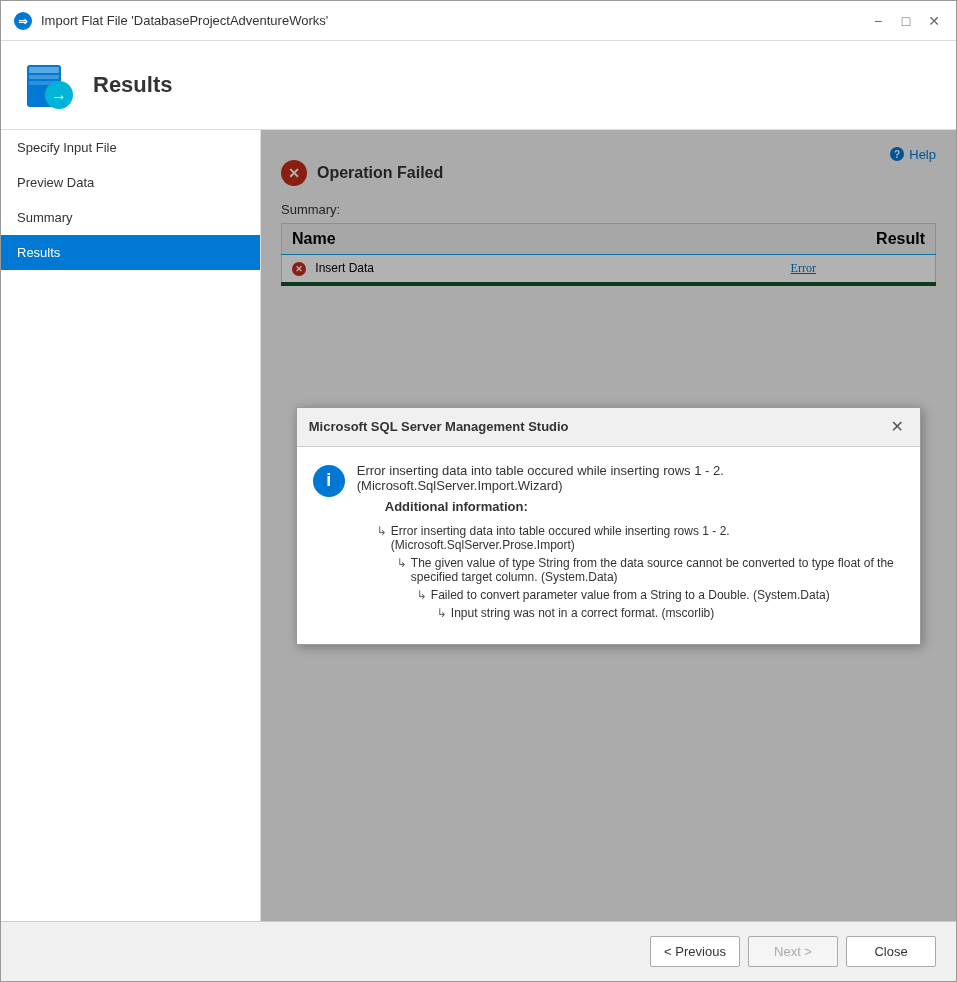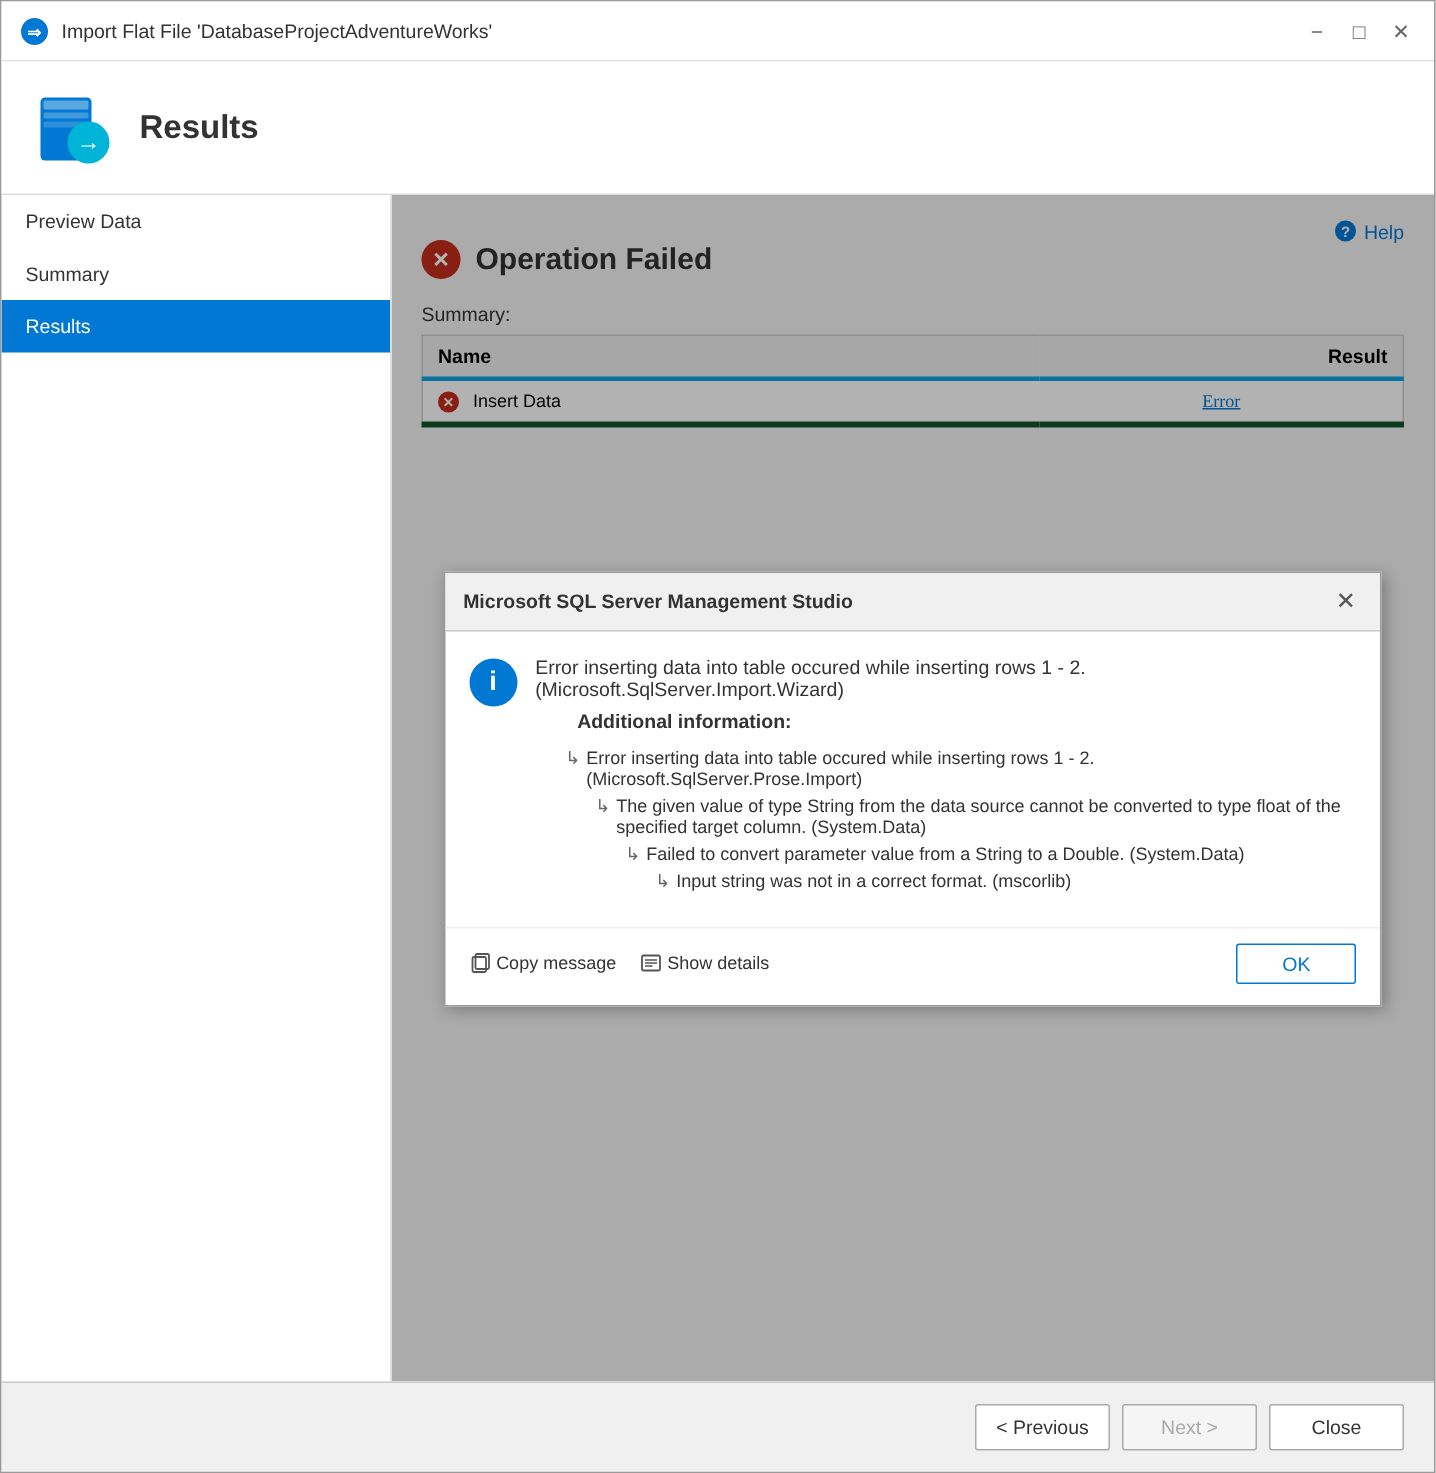--- a/index.html
+++ b/index.html
@@ -133,21 +133,21 @@
     }
 
     .operation-header {
       display: flex;
       align-items: center;
       gap: 10px;
       margin-bottom: 16px;
       margin-top: 10px;
     }
     .operation-title {
-      font-size: 20px;
+      font-size: 16px;
       font-weight: 600;
       color: #333;
     }
     .error-icon-circle {
       width: 26px;
       height: 26px;
       border-radius: 50%;
       background: #c42b1c;
       display: flex;
       align-items: center;
@@ -168,22 +168,22 @@
       width: 100%;
       border-collapse: collapse;
       background: #fff;
       border: 1px solid #ccc;
     }
     .results-table th {
       background: #f0f0f0;
       padding: 6px 10px;
       text-align: left;
       font-weight: 600;
-      font-size: 13px;
-      border-bottom: 3px solid #0ea5e9;
+      font-size: 16px;
+      border-bottom: 1px solid #0ea5e9;
     }
     .results-table th:last-child {
       text-align: right;
     }
     .results-table td {
       padding: 6px 10px;
       font-size: 12px;
       border-bottom: 4px solid #14532d;
       vertical-align: middle;
     }
@@ -406,20 +406,23 @@
         <circle cx="38" cy="38" r="14" fill="#00b4d8"></circle>
         <text x="38" y="43" text-anchor="middle" fill="white" font-size="16" font-weight="bold">→</text>
       </svg>
     </div>
     <span class="header-title">Results</span>
   </div>
 
   <div class="main-area">
 
     <div class="sidebar">
+      <div class="sidebar-item">
+        <span>Specify Input File</span>
+      </div>
       <div class="sidebar-item">
         <span>Preview Data</span>
       </div>
       <div class="sidebar-item">
         <span>Summary</span>
       </div>
       <div class="sidebar-item active">
         <span>Results</span>
       </div>
     </div>
@@ -489,41 +492,20 @@
                   </div>
                   <div class="error-item error-item-nested" style="margin-left:60px">
                     <span class="arrow">↳</span>
                     <span>Input string was not in a correct format. (mscorlib)</span>
                   </div>
                 </div>
               </div>
             </div>
           </div>
 
-          <div class="modal-footer">
-            <div class="modal-footer-left">
-              <span class="modal-link">
-                <svg width="14" height="14" viewBox="0 0 14 14">
-                  <rect x="2" y="3" width="9" height="10" rx="1" fill="none" stroke="#555" stroke-width="1.2"></rect>
-                  <rect x="4" y="1" width="9" height="10" rx="1" fill="none" stroke="#555" stroke-width="1.2"></rect>
-                </svg>
-                <span>Copy message</span>
-              </span>
-              <span class="modal-link">
-                <svg width="14" height="14" viewBox="0 0 14 14">
-                  <rect x="1" y="2" width="12" height="10" rx="1" fill="none" stroke="#555" stroke-width="1.2"></rect>
-                  <line x1="3" y1="5" x2="11" y2="5" stroke="#555" stroke-width="1"></line>
-                  <line x1="3" y1="7" x2="11" y2="7" stroke="#555" stroke-width="1"></line>
-                  <line x1="3" y1="9" x2="8" y2="9" stroke="#555" stroke-width="1"></line>
-                </svg>
-                <span>Show details</span>
-              </span>
-            </div>
-            <button class="modal-ok-btn">OK</button>
-          </div>
         </div>
       </div>
 
     </div>
   </div>
 
   <div class="footer">
     <button class="footer-btn">&lt; Previous</button>
     <button class="footer-btn disabled" disabled="">Next &gt;</button>
     <button class="footer-btn">Close</button>

